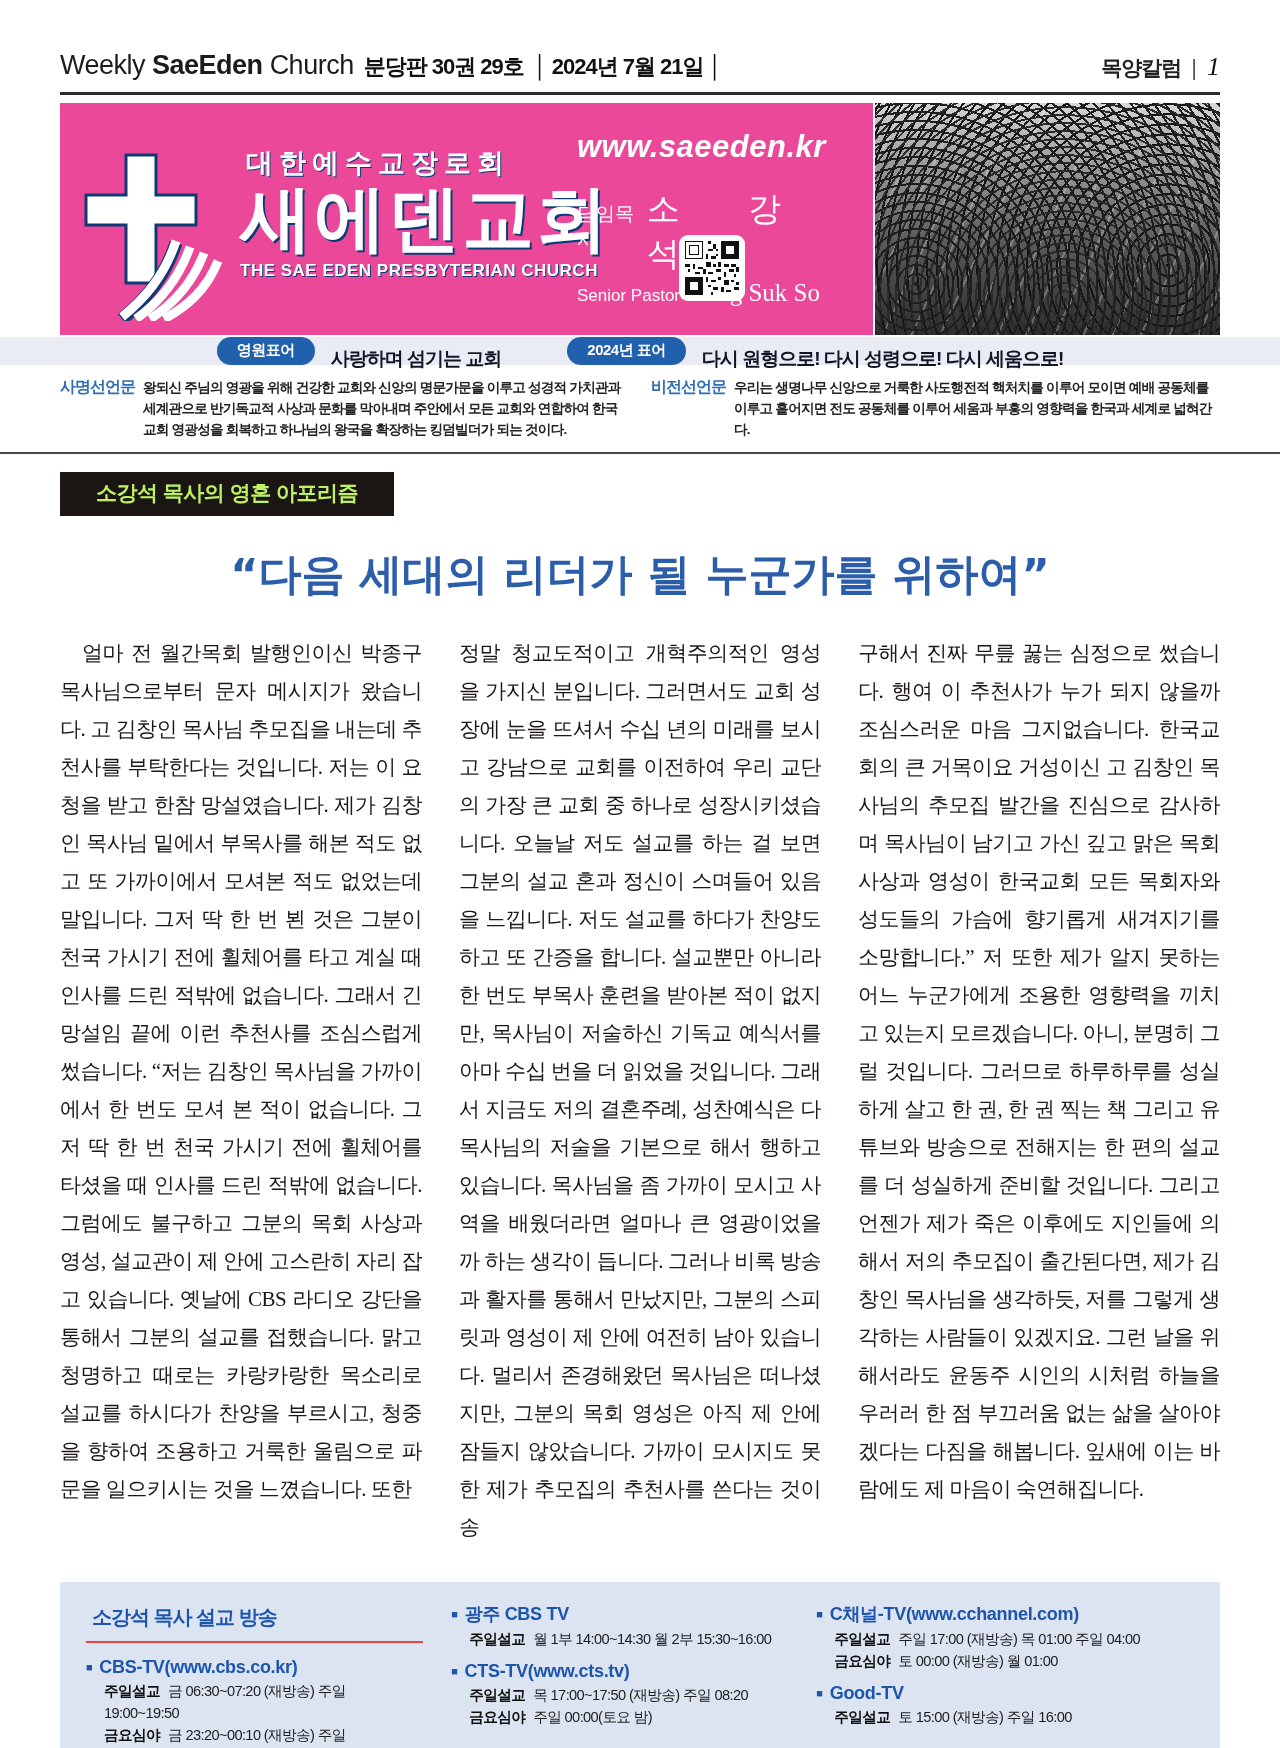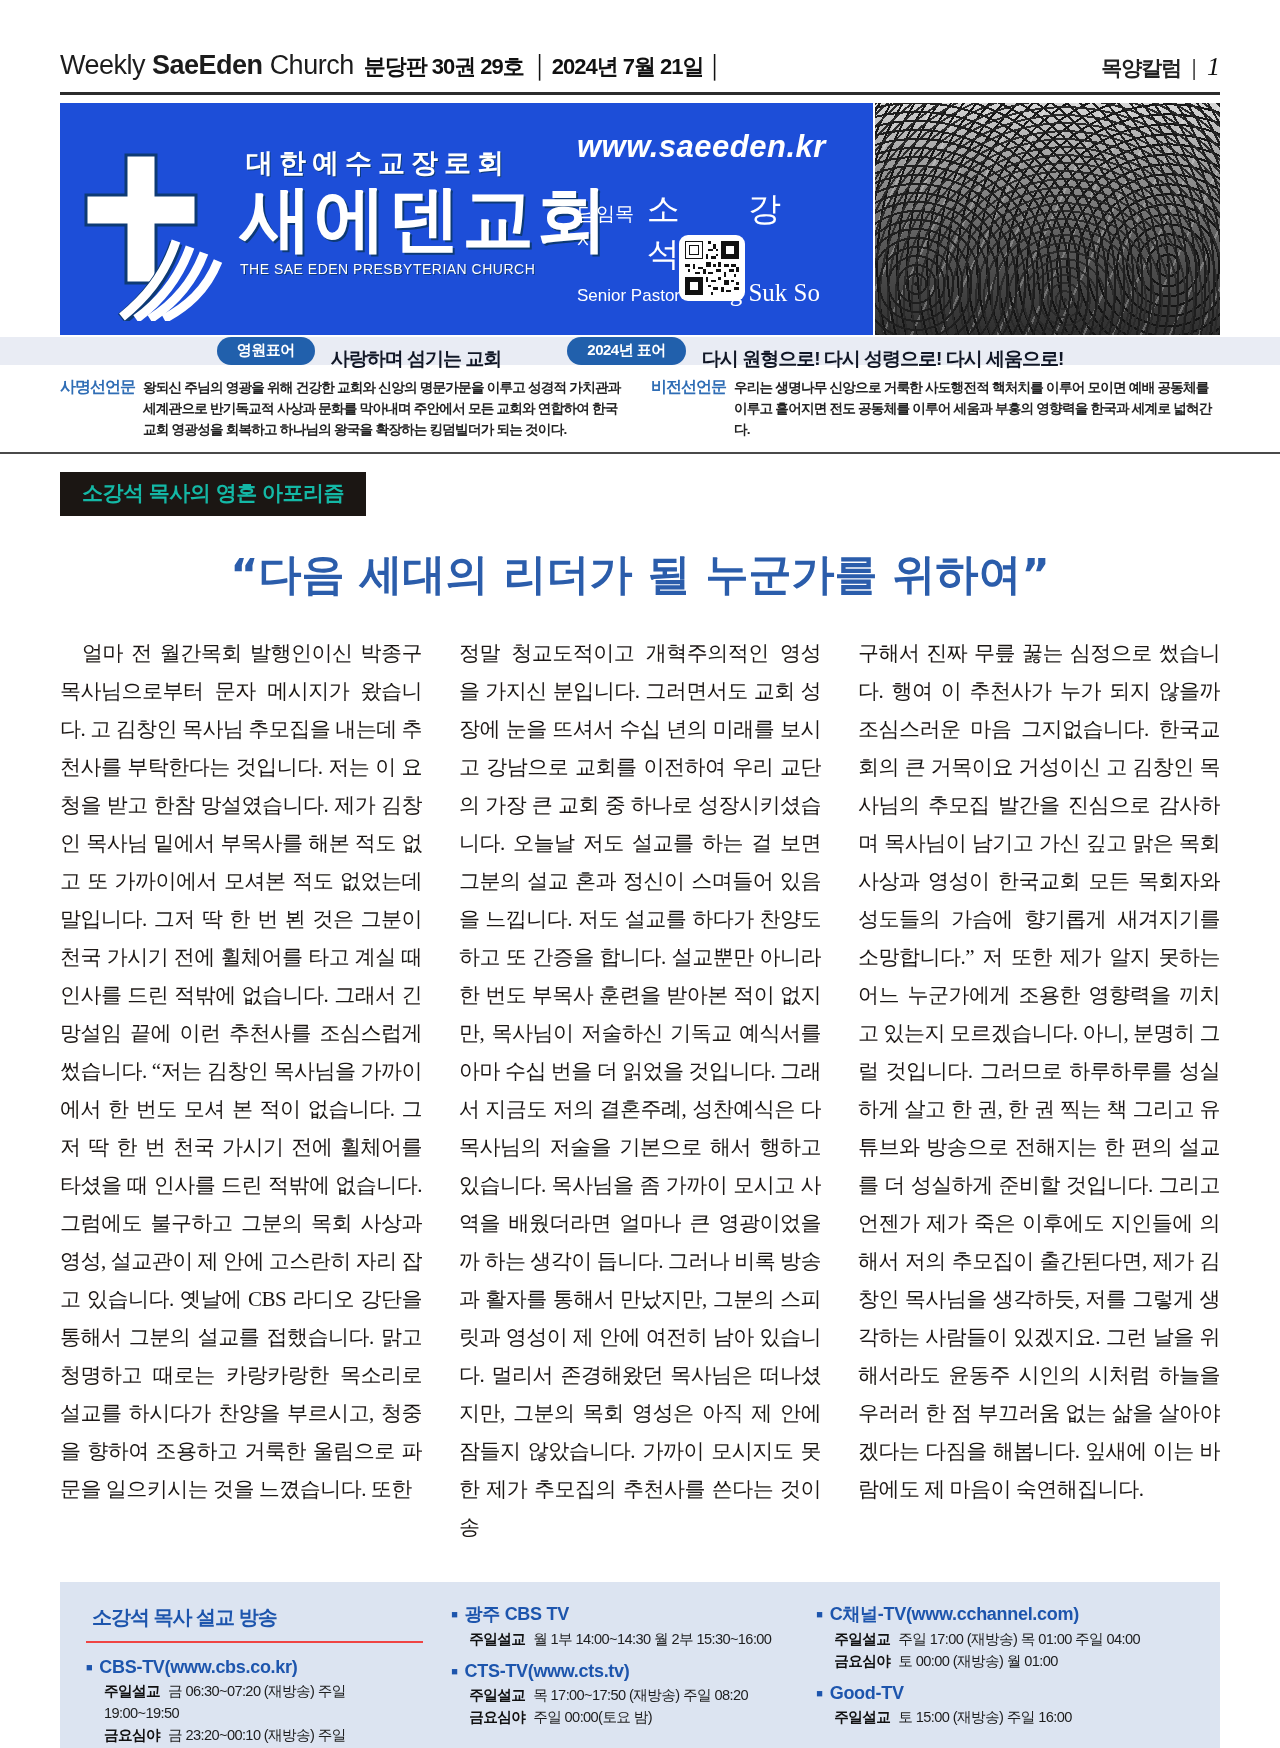--- a/index.html
+++ b/index.html
@@ -20,26 +20,26 @@
   .mast-en .bold { font-weight:bold; }
   .mast-kr { font-size:22px; font-weight:bold; color:#111; letter-spacing:-1px; }
   .mast-date { font-size:22px; font-weight:bold; color:#111; letter-spacing:-1px; }
   .mast-right { display:flex; align-items:baseline; gap:10px; }
   .mast-section { font-size:21px; font-weight:bold; color:#222; letter-spacing:-1px; }
   .mast-sep { font-size:22px; color:#555; font-weight:300; }
   .mast-page { font-size:26px; font-style:italic; font-family:"Liberation Serif",serif; color:#111; }
 
   
   .banner { display:flex; height:232px; margin-top:8px; }
-  .banner-blue { flex:1; background:#1d4ed8; position:relative; overflow:hidden; }
+  .banner-blue { flex:1; background:#ec4899; position:relative; overflow:hidden; }
   .logo-wrap { position:absolute; left:18px; top:48px; width:160px; height:170px; }
   .brand { position:absolute; left:180px; top:42px; color:#fff; }
   .brand-denom { font-size:27px; font-weight:bold; letter-spacing:6px; margin-left:6px; text-shadow:1px 1px 0 #0d3a75; }
   .brand-name { font-size:72px; font-weight:900; letter-spacing:2px; line-height:1.05; text-shadow:2px 2px 0 #0d3a75; }
-  .brand-en { font-size:14px; font-weight:normal; letter-spacing:0.5px; margin-top:4px; text-shadow:1px 1px 0 #0d3a75; }
+  .brand-en { font-size:17px; font-weight:bold; letter-spacing:0.5px; margin-top:4px; text-shadow:1px 1px 0 #0d3a75; }
   .banner-info { position:absolute; right:18px; top:26px; width:278px; color:#fff; text-align:left; }
   .site { font-size:31px; font-weight:bold; font-style:italic; letter-spacing:0.5px; }
   .pastor-kr { margin-top:22px; display:flex; align-items:baseline; }
   .pastor-kr .lbl { font-size:19px; margin-right:10px; }
   .pastor-kr .nm { font-size:33px; font-family:"Liberation Serif",serif; letter-spacing:30px; }
   .pastor-en { display:flex; align-items:baseline; margin-top:2px; }
   .pastor-en .lbl { font-size:17px; margin-right:8px; }
   .pastor-en .nm { font-size:25px; font-family:"Liberation Serif",serif; }
   .qr-box { position:absolute; right:128px; top:132px; width:66px; height:66px; background:#fff; border-radius:9px; padding:6px; }
   .banner-photo {
@@ -65,22 +65,22 @@
   .slogan-gap { width:34px; }
 
   
   .statements { display:flex; gap:22px; padding:12px 60px 12px; border-bottom:2px solid #4a4a4a; }
   .stmt { display:flex; flex:1; gap:8px; }
   .stmt-label { color:#2f6db5; font-weight:bold; font-size:16px; letter-spacing:-1px; white-space:nowrap; }
   .stmt-text { font-size:13.6px; font-weight:bold; color:#222; line-height:1.55; letter-spacing:-0.8px; }
 
   
   .kicker {
-    display:inline-block; margin-top:18px; background:#1b1613; color:#14b8a6;
-    font-size:21px; font-weight:bold; letter-spacing:-0.5px; padding:7px 22px 9px;
+    display:inline-block; margin-top:18px; background:#1b1613; color:#bef264;
+    font-size:21px; font-weight:bold; letter-spacing:-0.5px; padding:7px 36px 9px;
   }
   .article-title {
     text-align:center; margin-top:30px; color:#2b5dab;
     font-size:43px; font-weight:bold; letter-spacing:0px;
     font-family:"DejaVu Sans","Liberation Sans",sans-serif;
   }
 
   
   .body-cols { display:flex; gap:37px; margin-top:30px;justify-content:center; }
   .body-col { flex:1; }

